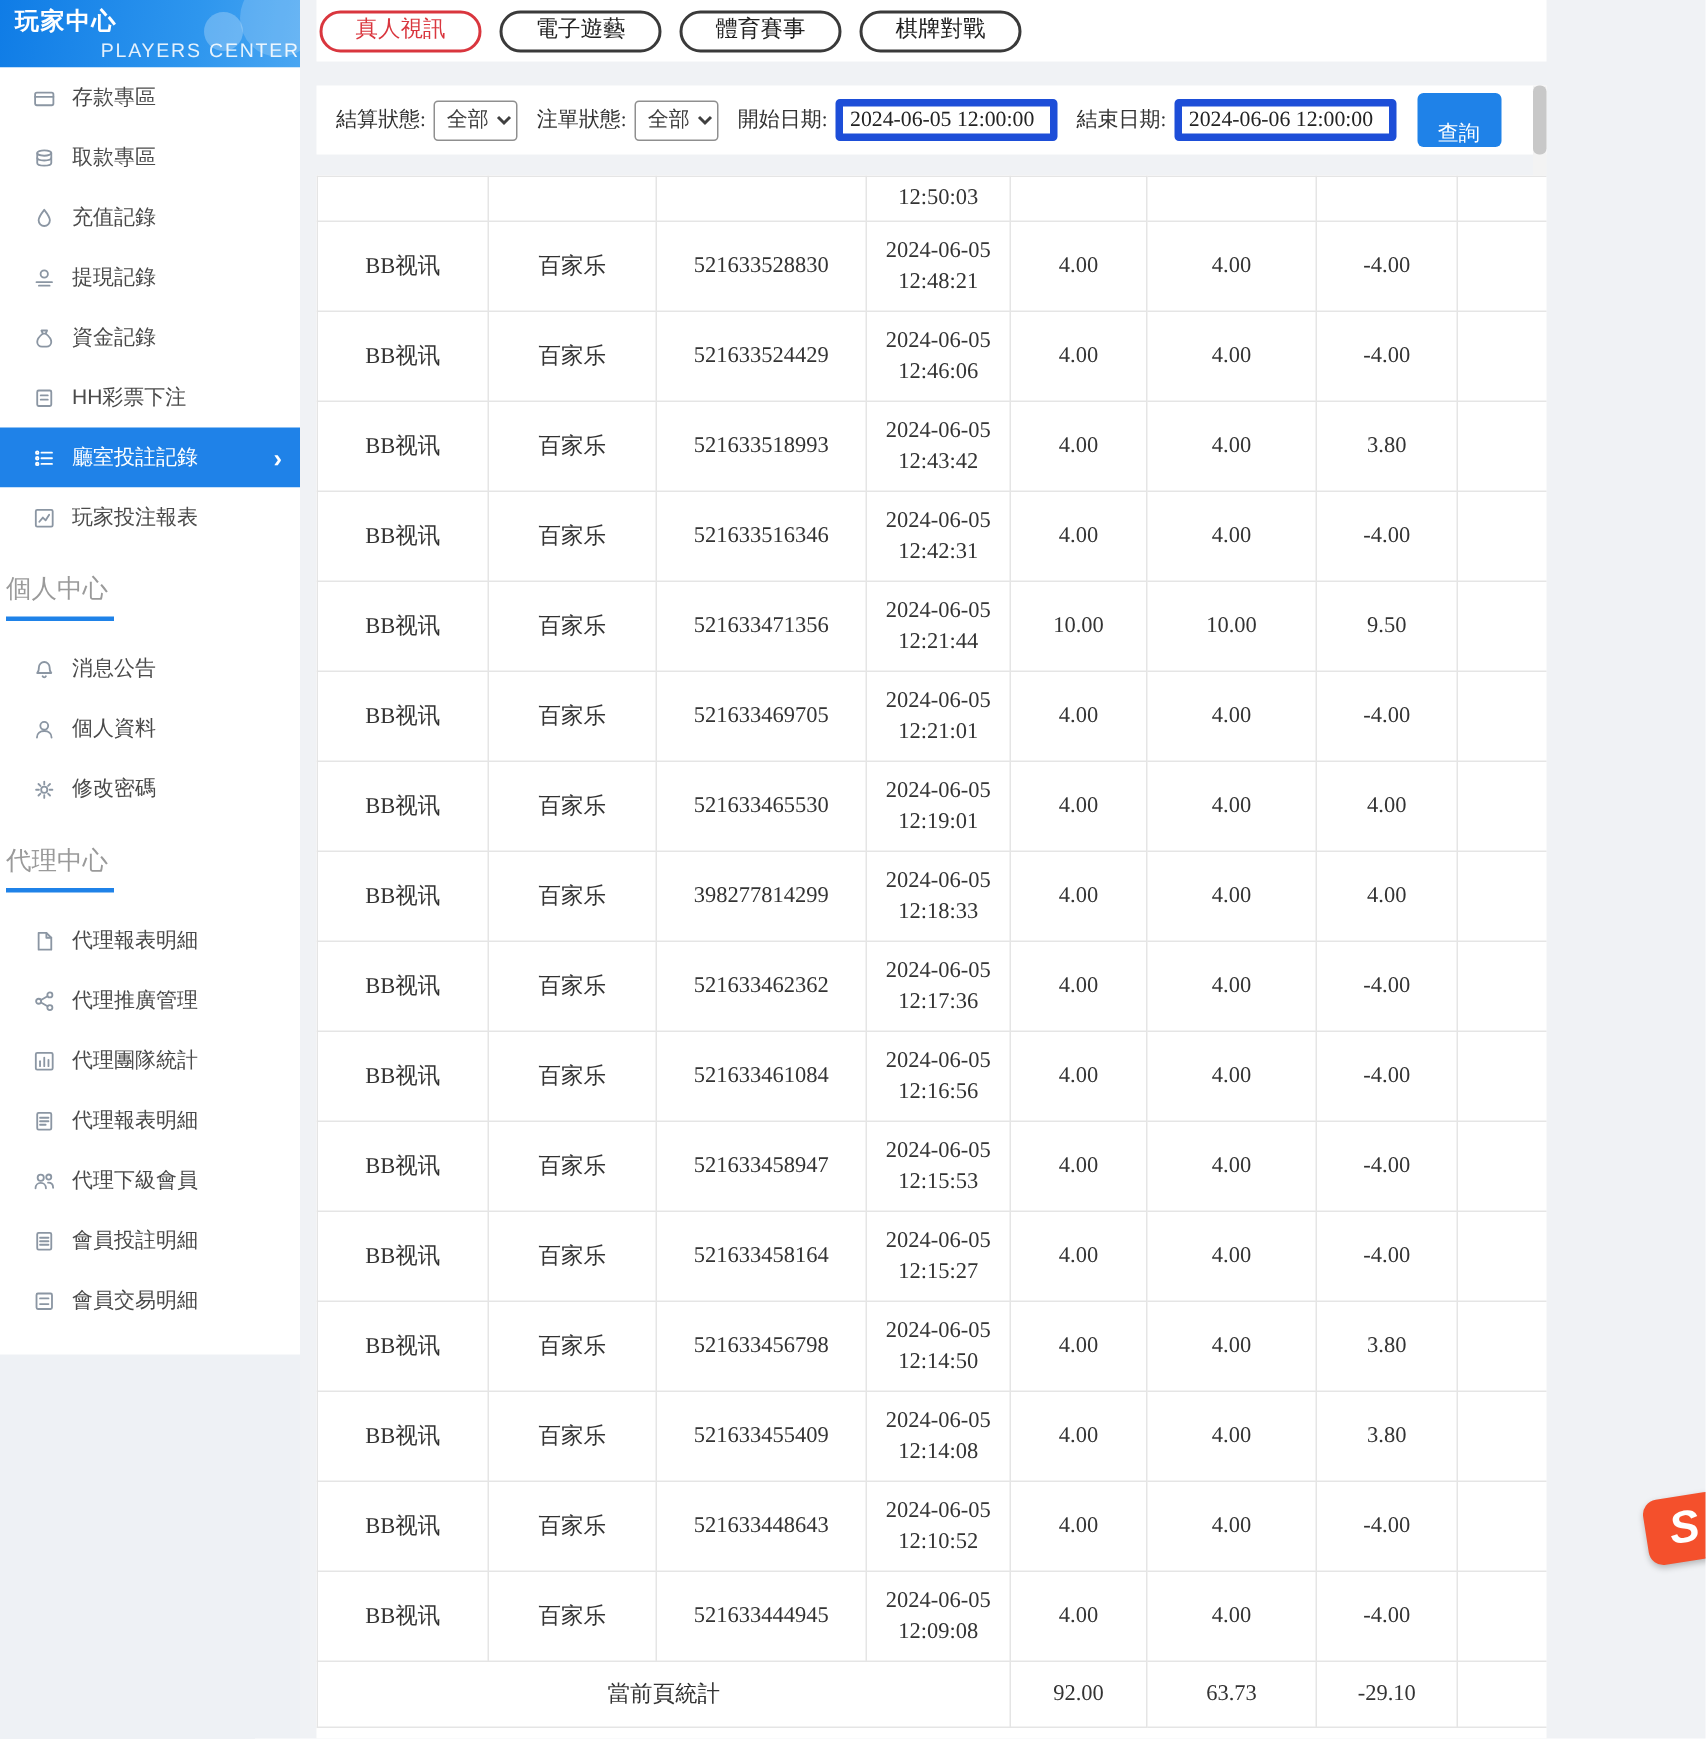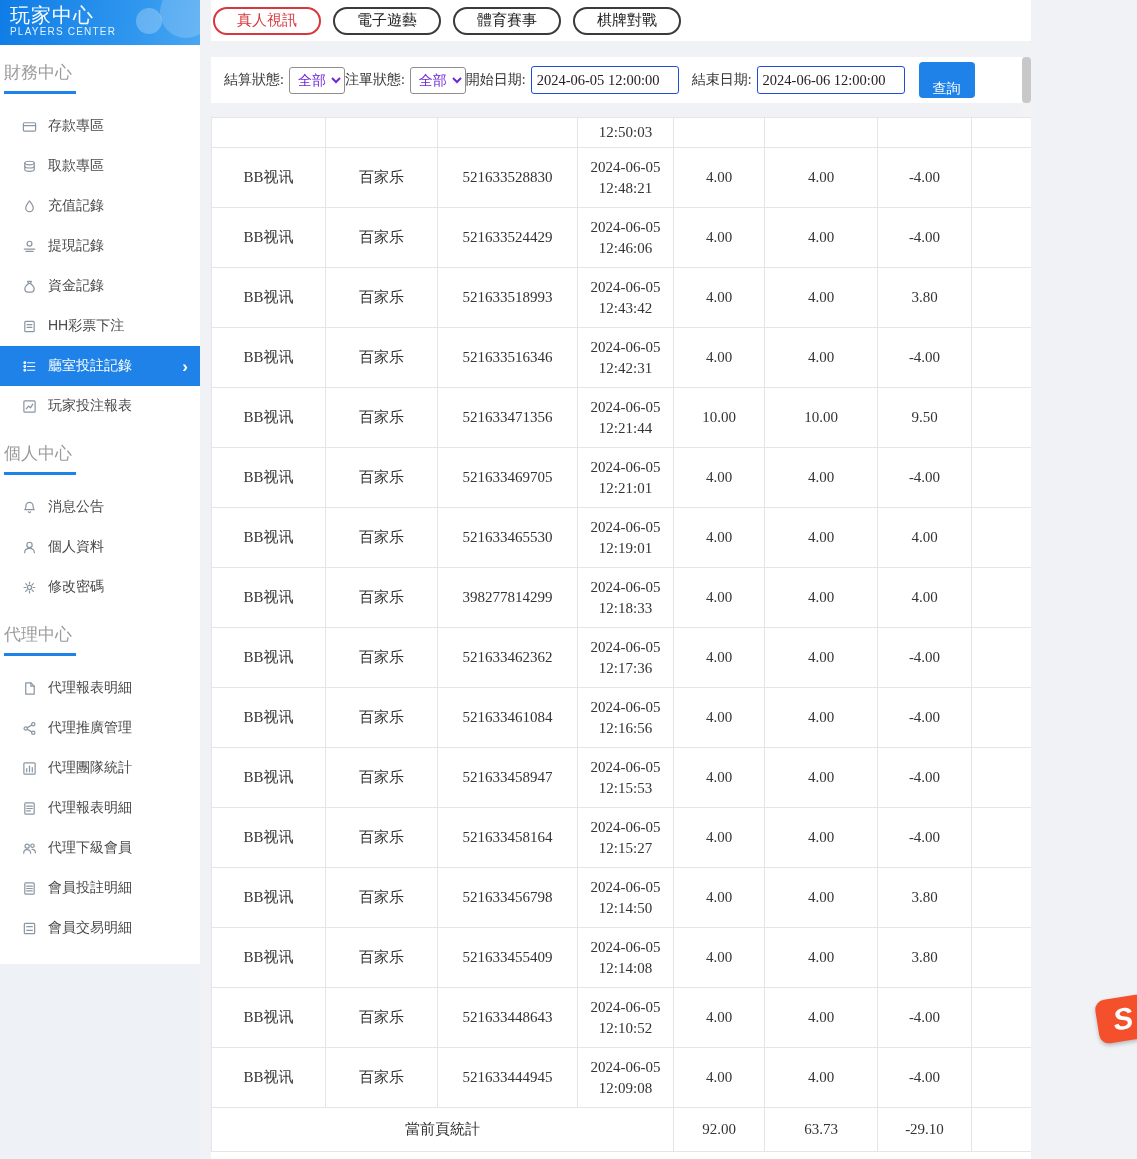--- a/index.html
+++ b/index.html
@@ -14,44 +14,44 @@
     font-family:"Liberation Sans","DejaVu Sans",sans-serif;
     color:#333;
   }
   
   .sidebar{position:absolute;left:0;top:0;width:200px;height:100%;background:#eef1f5;}
   .logo{height:45px;background:linear-gradient(100deg,#0f7ce6 0%,#2e96ee 65%,#49a6f2 100%);
     position:relative;overflow:hidden;padding:5px 0 0 10px;}
   .logo .bubble{position:absolute;border-radius:50%;background:rgba(255,255,255,.18);}
   .logo .b1{width:52px;height:52px;right:-12px;top:-14px;}
   .logo .b2{width:26px;height:26px;right:38px;top:8px;background:rgba(255,255,255,.25);}
-  .logo-title{color:#fff;font-size:20px;font-weight:normal;letter-spacing:1px;line-height:20px;}
-  .logo-sub{color:rgba(255,255,255,.88);font-size:10px;letter-spacing:1.2px;margin-top:1px;}
+  .logo-title{color:#fff;font-size:16px;font-weight:bold;letter-spacing:1px;line-height:20px;}
+  .logo-sub{color:rgba(255,255,255,.88);font-size:13px;letter-spacing:1.2px;margin-top:1px;text-align:right;}
   .side-nav{background:#fff;padding-bottom:16px;}
   .section-title{padding:16px 0 0 4px;font-size:17px;color:#9a9a9a;margin-bottom:12px;}
   .section-title span{display:inline-block;padding:0 4px 7px 0;min-width:72px;border-bottom:3px solid var(--accent);}
   .menu-item{height:40px;display:flex;align-items:center;cursor:pointer;position:relative;background:#fff;}
   .menu-item .mi-icon{width:16px;height:16px;margin-left:22px;color:#8b96a3;flex:0 0 16px;display:flex;align-items:center;}
   .menu-item .mi-label{margin-left:10px;font-size:14px;color:#4a4a4a;white-space:nowrap;}
   .menu-item.active{background:var(--accent);}
   .menu-item.active .mi-label{color:#fff;}
   .menu-item.active .mi-icon{color:#fff;}
   .menu-item .chevron{display:none;}
   .menu-item.active .chevron{display:block;position:absolute;right:12px;color:#fff;font-size:17px;font-weight:bold;line-height:1;}
   
   .content{position:absolute;left:211px;top:0;width:820px;height:100%;font-family:Liberation Serif, serif;}
   .tab-bar{background:#fff;height:41px;display:flex;align-items:center;gap:12px;padding-left:2px;}
   .tab{height:28px;padding:0 22px;border-radius:16px;background:#fff;border:2px solid #3a3a3a;
     font-size:15px;color:#222;cursor:pointer;font-family:inherit;line-height:1;}
   .tab.active{border-color:var(--tab-red);color:var(--tab-red);}
   .filter-bar{background:#fff;margin-top:16px;height:46px;display:flex;align-items:center;padding-left:13px;}
   .filter-label{font-size:14px;color:#333;margin-right:5px;white-space:nowrap;}
   .filter-select{height:27px;border:1px solid #8f8f8f;border-radius:3px;font-size:14px;
-    padding:0 2px 0 4px;margin-right:0;background:#fff;font-family:inherit;color:#6d28d9;}
-  .filter-input{height:28px;border:1px solid #1d4ed8;border-radius:3px;font-size:14.5px;
+    padding:0 2px 0 4px;margin-right:13px;background:#fff;font-family:inherit;color:#404040;}
+  .filter-input{height:28px;border:5px solid #1d4ed8;border-radius:3px;font-size:14.5px;
     padding:0 5px;width:148px;margin-right:13px;color:#222;font-family:inherit;text-align:left;}
   .query-btn{height:30px;padding:18px 14px;background:var(--accent);color:#fff;border:none;border-radius:4px;
     font-size:14px;cursor:pointer;font-family:inherit;margin-left:1px;}
   
   .table-wrap{margin-top:14px;height:1042px;overflow:hidden;background:#fff;}
   table{width:100%;border-collapse:collapse;table-layout:fixed;}
   td{border:1px solid #e5e5e5;text-align:center;font-size:15px;color:#333;padding:0;vertical-align:middle;}
   tr.partial td{height:30px;}
   tr.data-row td{height:60px;}
   .dt{line-height:1.4;}
@@ -68,21 +68,20 @@
 <body>
 
 <aside class="sidebar">
   <div class="logo">
     <div class="bubble b1"></div>
     <div class="bubble b2"></div>
     <div class="logo-title">玩家中心</div>
     <div class="logo-sub">PLAYERS CENTER</div>
   </div>
   <nav class="side-nav">
-      <div class="section-title"><span>財務中心</span></div>
       <div class="menu-item">
         <span class="mi-icon">
           <svg viewBox="0 0 16 16" width="15" height="15" fill="none" stroke="currentColor" stroke-width="1.3" stroke-linecap="round" stroke-linejoin="round">
             <rect x="1.5" y="4" width="13" height="9" rx="1.2"></rect>
             <line x1="1.5" y1="7" x2="14.5" y2="7"></line>
           </svg>
         </span>
         <span class="mi-label">存款專區</span>
       </div>
       <div class="menu-item">

